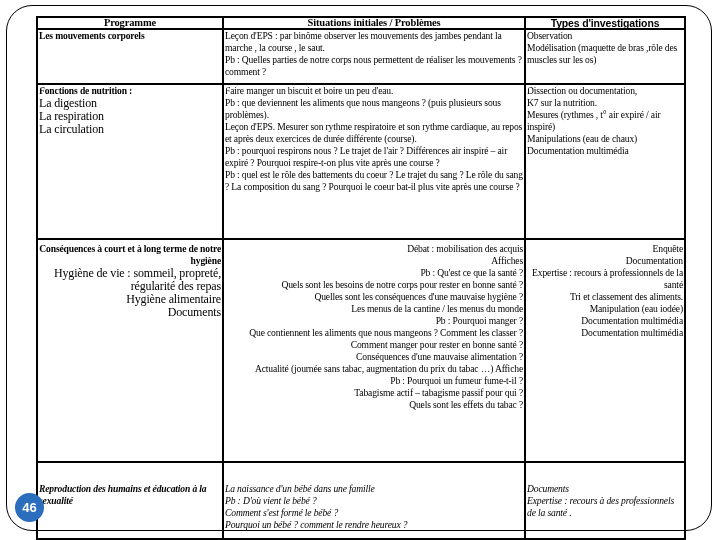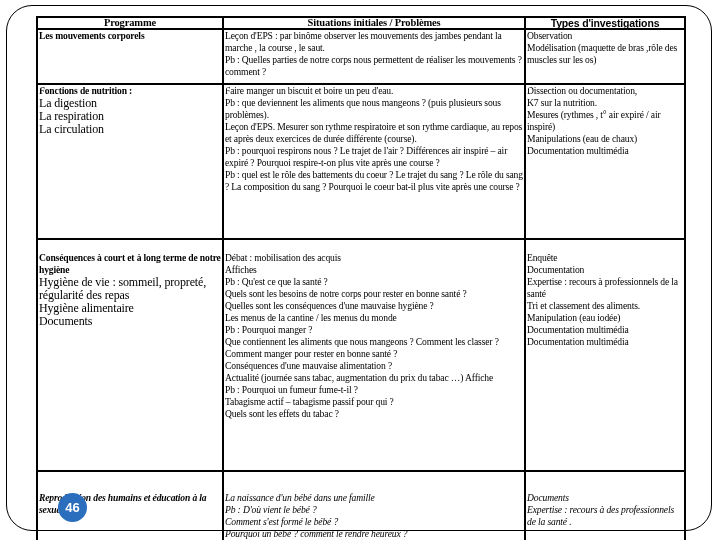--- a/index.html
+++ b/index.html
@@ -9,21 +9,21 @@
       color:#000;
     }
     .frame {
       position:absolute; left:6px; top:5px; width:706px; height:526px;
       border:1px solid #000; border-radius:26px; box-sizing:border-box;
     }
     .page-number {
       position:absolute; left:15px; top:493px; width:29px; height:29px;
       border-radius:50%; background:#2a6ebd; color:#fff;
       font-family:"Liberation Sans", "DejaVu Sans", sans-serif; font-weight:bold; font-size:13px;
-      display:flex; align-items:center; justify-content:center;margin-left:43px;
+      display:flex; align-items:center; justify-content:center;
     }
     table.prog {
       position:absolute; left:36px; top:16px; width:648px;
       border-collapse:collapse; table-layout:fixed;
       border:2px solid #000;
     }
     table.prog col.c1 { width:186px; }
     table.prog col.c2 { width:302px; }
     table.prog col.c3 { width:160px; }
     table.prog th, table.prog td {
@@ -41,21 +41,21 @@
     td.subtitle {
       text-align:center; color:#c0152b;
       font-family:"Liberation Sans", "DejaVu Sans", sans-serif; font-size:9px; line-height:12px; height:12px;
       padding:0;
     }
     .pt { font-size:10.5px; line-height:13px; }
     .pt .bold { font-weight:bold; }
     .line { display:block; white-space:normal; }
     tr.r1 td { height:53px; }
     tr.r2 td { height:153px;border-radius:8px; }
-    tr.r3 td { height:218px; padding-top:12px; }
+    tr.r3 td { height:218px; padding-top:3px;text-align:right; }
     tr.r4 td { height:55px; padding-top:20px;font-style:italic; }
     tr.r2 td.col1 .line.sub, tr.r3 td.col1 .line.sub { font-size:12px; line-height:13px; }
   </style>
 </head>
 <body>
 
 <div class="frame"></div>
 
 <table class="prog">
   <colgroup>

